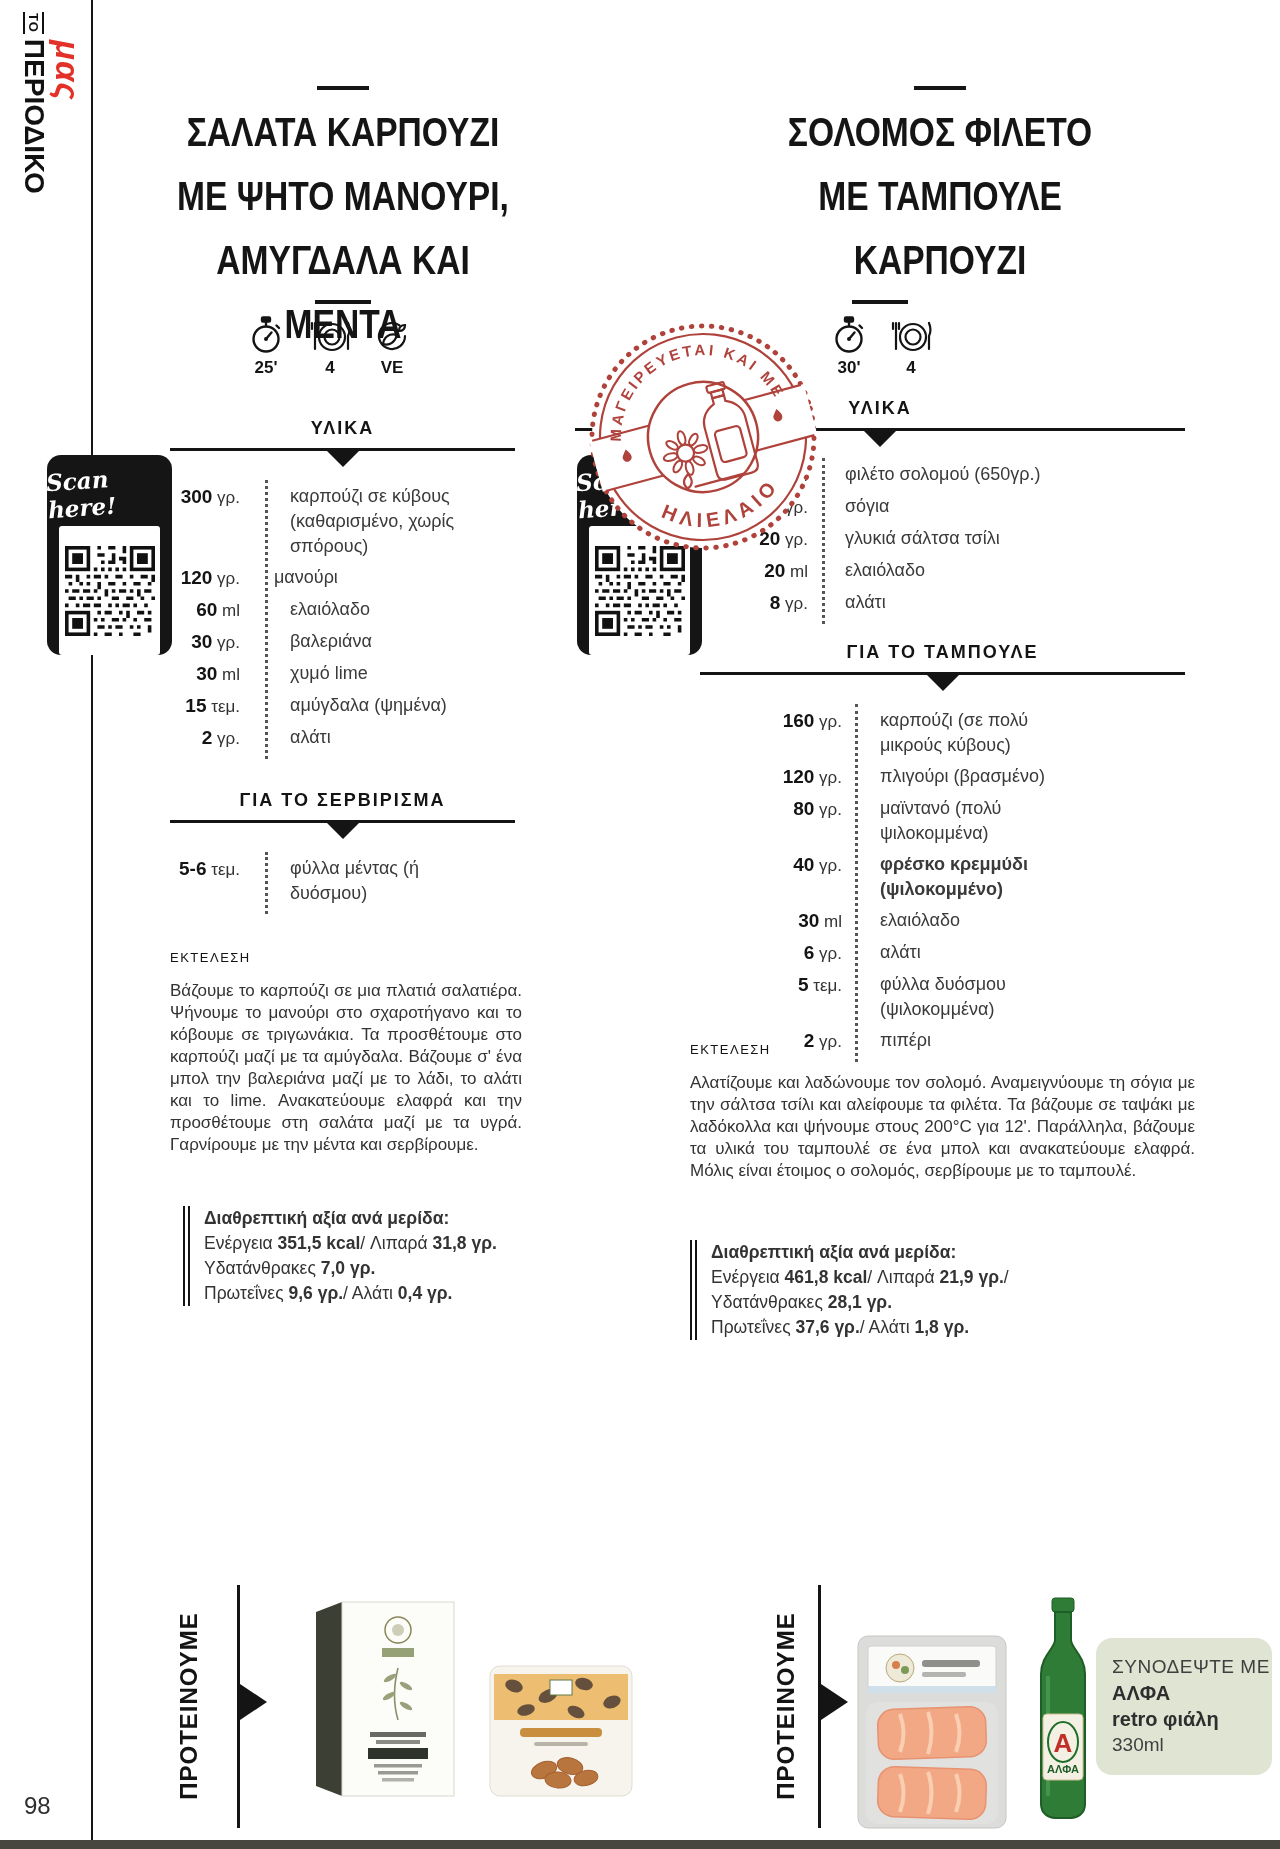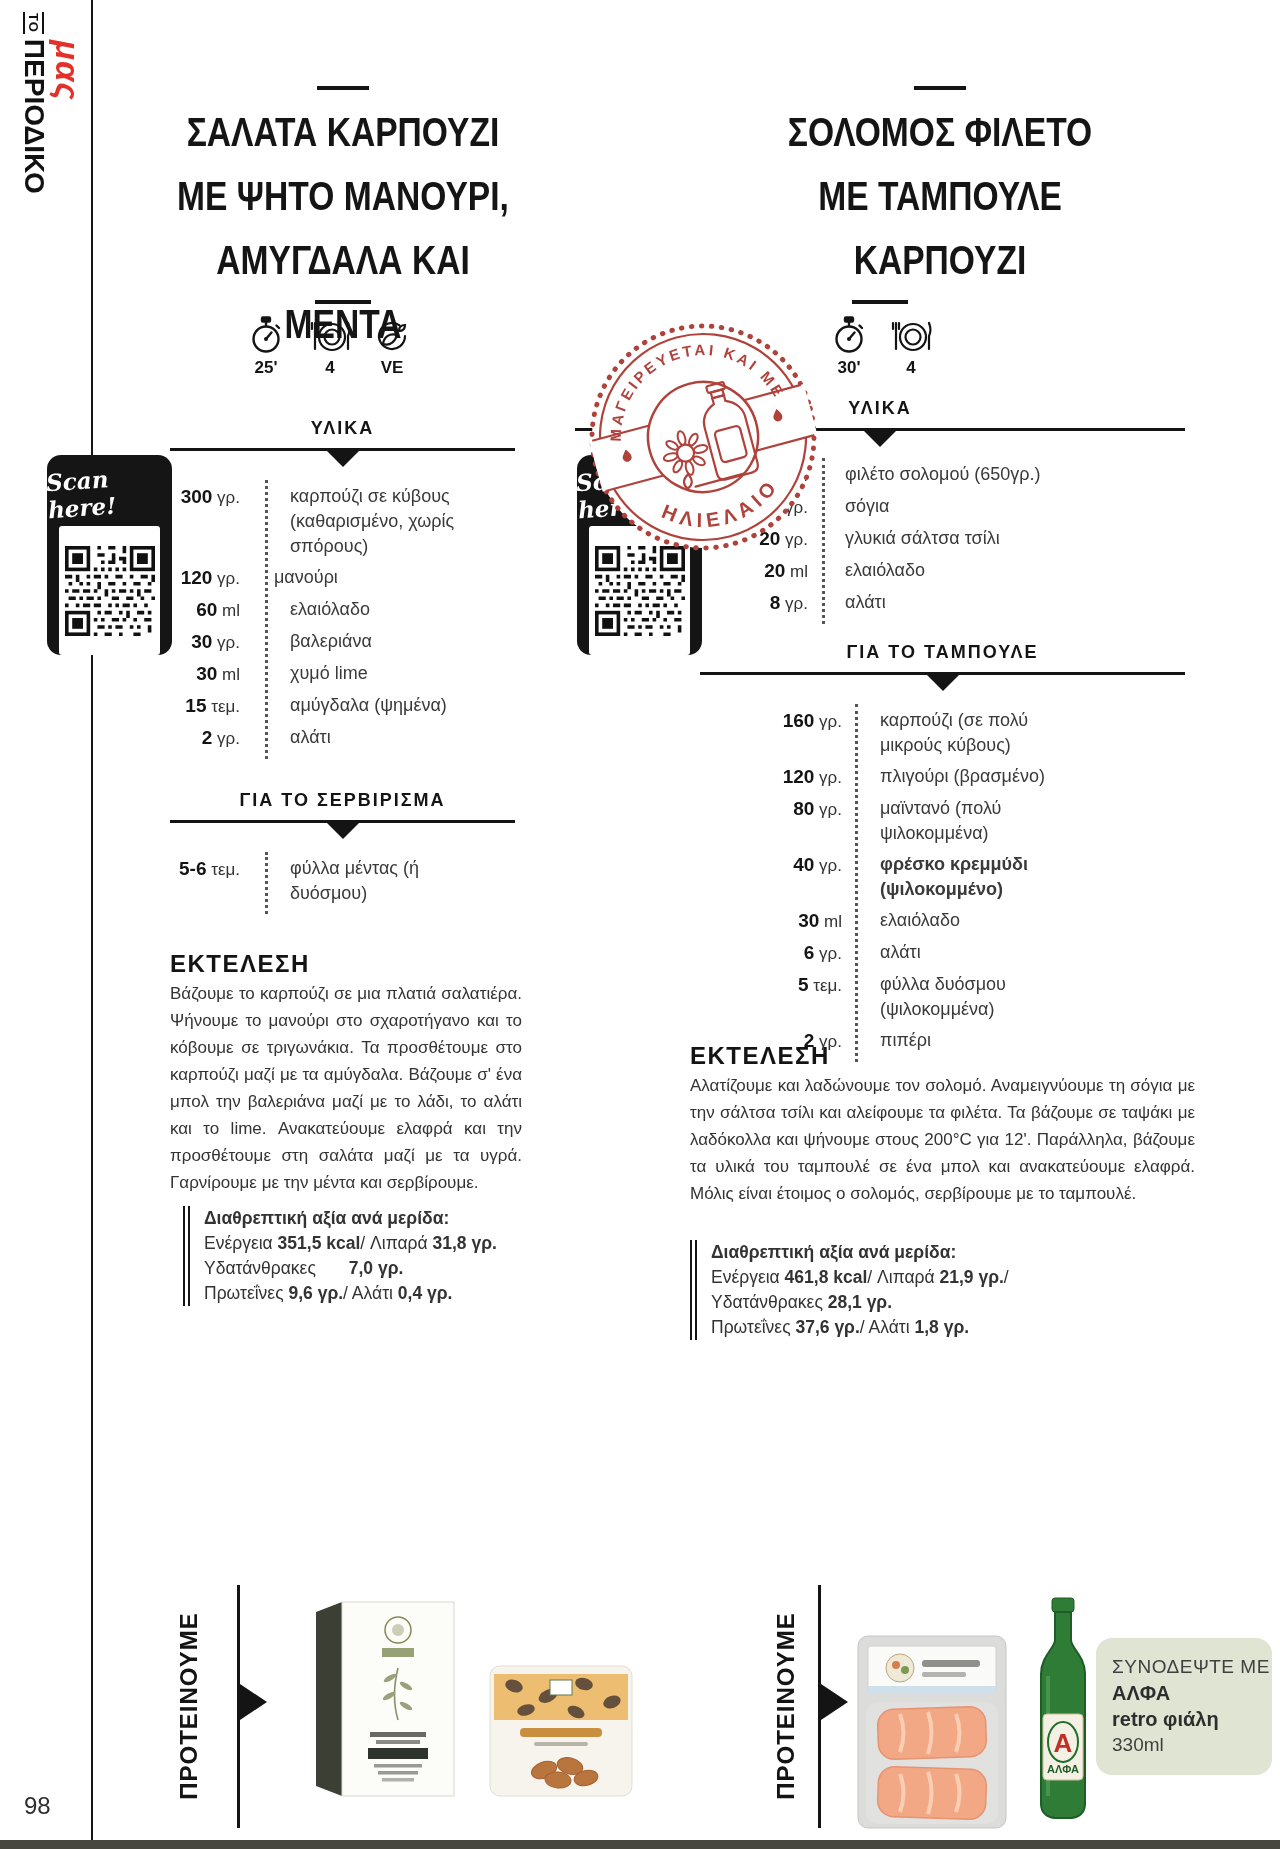--- a/index.html
+++ b/index.html
@@ -29,22 +29,22 @@
        border-left:16px solid transparent;border-right:16px solid transparent;border-top:16px solid #141414;}
   
   .ing-table{position:absolute;z-index:1;}
   .ing-table::before{content:"";position:absolute;top:-4px;bottom:-2px;width:0;
        border-left:3px dotted #555;}
   .ing-row{display:flex;align-items:flex-start;margin-bottom:6px;}
   .ing-q{text-align:right;font-size:17px;color:#333;line-height:25px;white-space:nowrap;}
   .ing-q .q{font-size:19px;font-weight:800;color:#141414;}
   .ing-n{font-size:18px;color:#3a3a3a;line-height:25px;}
   
-  .method-h{position:absolute;font-size:24px;font-weight:700;letter-spacing:1.5px;color:#141414;}
-  .method-p{position:absolute;font-size:17px;line-height:27px;color:#333;text-align:justify;}
+  .method-h{position:absolute;font-size:13px;font-weight:400;letter-spacing:1.5px;color:#141414;}
+  .method-p{position:absolute;font-size:17px;line-height:22px;color:#333;text-align:justify;}
   .nutrition{position:absolute;border-left:7px double #141414;padding-left:14px;}
   .nut-line{font-size:17.5px;line-height:25px;color:#333;}
   
   .qr-panel{position:absolute;width:125px;height:200px;background:#151515;border-radius:14px;z-index:5;
             display:flex;flex-direction:column;align-items:center;}
   .qr-label{color:#fff;font-family:"DejaVu Serif","Liberation Serif",serif;font-style:italic;font-weight:700;
             font-size:23px;margin-top:10px;transform:rotate(-4deg);}
   .qr-box{width:101px;height:138px;background:#fff;border-radius:3px;margin-top:7px;display:flex;align-items:center;justify-content:center;}
   .qr-box svg{width:90px;height:90px;}
   
@@ -195,21 +195,21 @@
       </div>
     </div>
 
   <div class="method-h" style="left:170px;top:950px;">ΕΚΤΕΛΕΣΗ</div>
   <div class="method-p" style="left:170px;top:980px;width:352px;">Βάζουμε το καρπούζι σε μια πλατιά σαλατιέρα. Ψήνουμε το μανούρι στο σχαροτήγανο και το κόβουμε σε τριγωνάκια. Τα προσθέτουμε στο καρπούζι μαζί με τα αμύγδαλα. Βάζουμε σ' ένα μπολ την βαλεριάνα μαζί με το λάδι, το αλάτι και το lime. Ανακατεύουμε ελαφρά και την προσθέτουμε στη σαλάτα μαζί με τα υγρά. Γαρνίρουμε με την μέντα και σερβίρουμε.</div>
 
   <div class="nutrition" style="left:183px;top:1206px;width:340px;">
 
   <div class="nut-line"><span style="font-weight: 700;">Διαθρεπτική αξία ανά μερίδα:</span></div>
       <div class="nut-line"><span>Ενέργεια </span><span style="font-weight: 700;">351,5 kcal</span><span>/ Λιπαρά </span><span style="font-weight: 700;">31,8 γρ.</span></div>
-      <div class="nut-line"><span>Υδατάνθρακες </span><span style="font-weight: 700; margin-left: 28px;">7,0 γρ.</span></div>
+      <div class="nut-line"><span>Υδατάνθρακες </span><span style="font-weight: 700;">7,0 γρ.</span></div>
       <div class="nut-line"><span>Πρωτεΐνες </span><span style="font-weight: 700;">9,6 γρ.</span><span>/ Αλάτι </span><span style="font-weight: 700;">0,4 γρ.</span></div>
     </div>
 
   <div class="dash" style="left:914px;top:86px;width:52px;"></div>
   <div class="r-title" style="left:715px;top:100px;">
 
   <div class="title-line">ΣΟΛΟΜΟΣ ΦΙΛΕΤΟ</div>
       <div class="title-line">ΜΕ ΤΑΜΠΟΥΛΕ</div>
       <div class="title-line">ΚΑΡΠΟΥΖΙ</div>
     </div>

